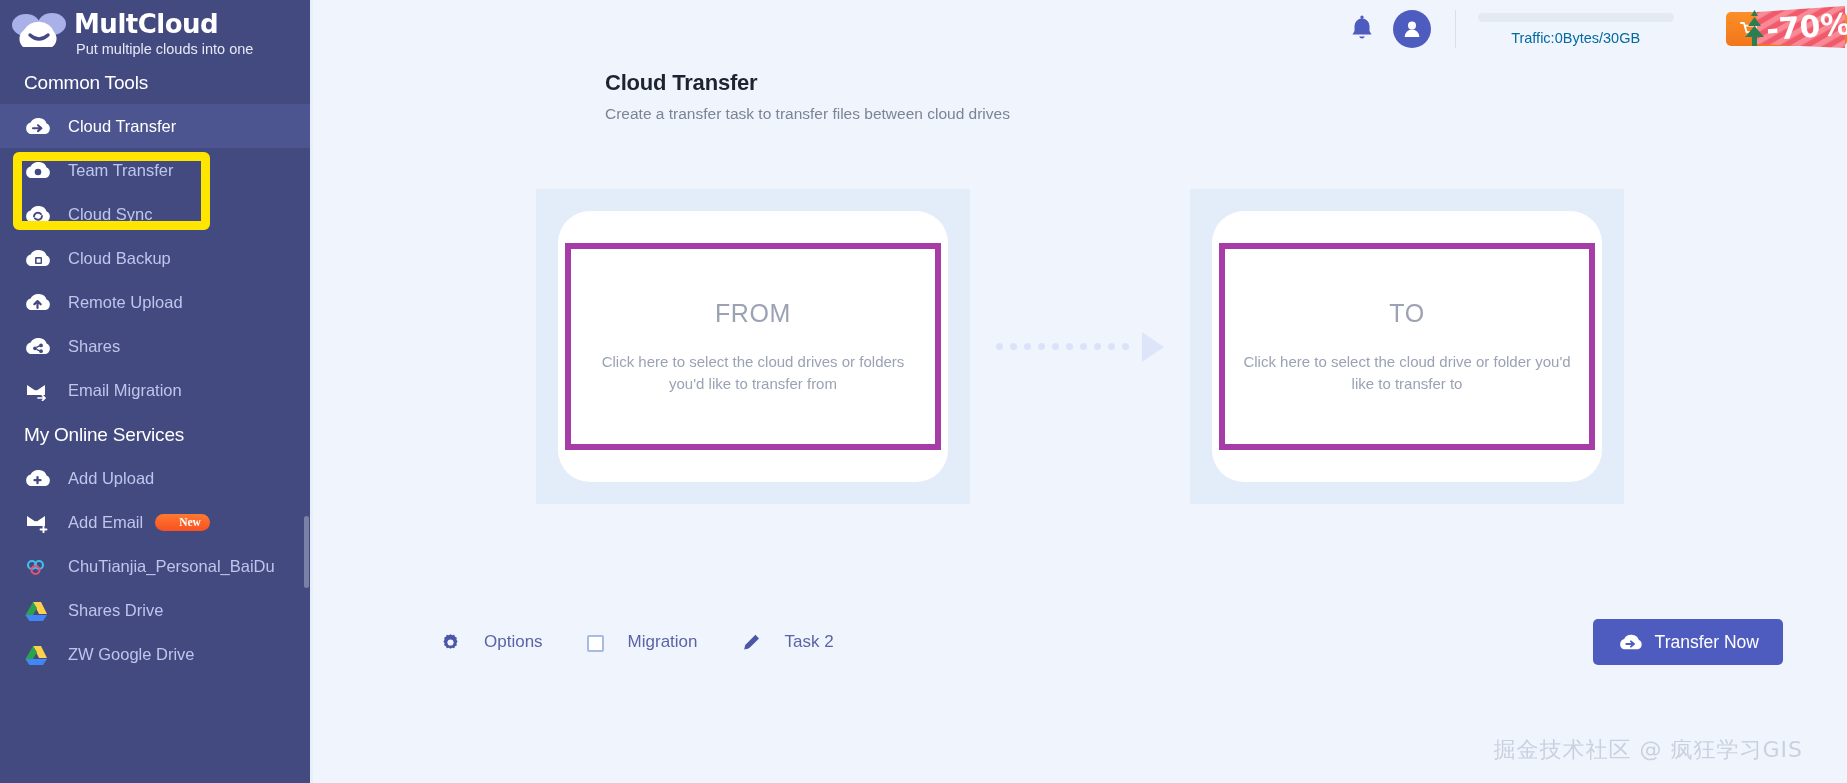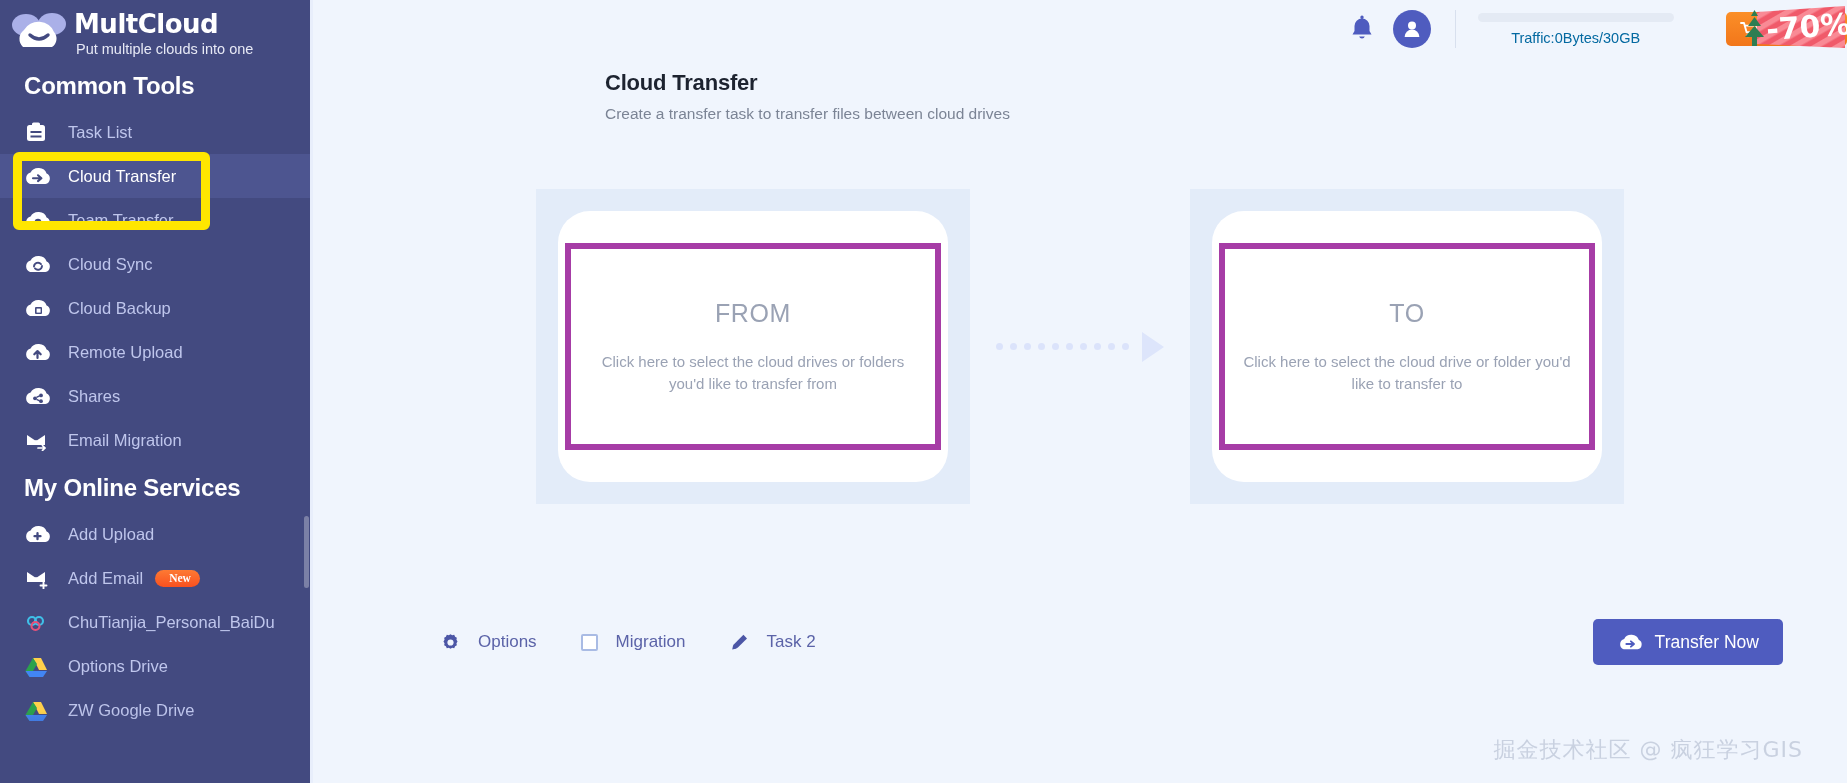--- a/index.html
+++ b/index.html
@@ -23,40 +23,40 @@
   .brand-logo { width: 62px; height: 52px; flex: 0 0 62px; position: relative; }
   .brand-text { padding-left: 4px; padding-top: 3px; }
   .brand-name {
     font-size: 26px; font-weight: bold; color: #ffffff;
     letter-spacing: -0.5px; line-height: 28px;
     font-family: "DejaVu Sans", sans-serif;
   }
   .brand-tag { font-size: 14.5px; color: #e7e9f5; line-height: 22px; padding-left: 2px;}
 
   .section-title {
-    color: #ffffff; font-size: 24px; font-weight: bold;
+    color: #ffffff; font-size: 19px; font-weight: normal;
     padding: 12px 0 10px 24px; letter-spacing: -0.2px;
   }
   .nav-item {
     display: flex; align-items: center;
     height: 44px; padding-left: 24px;
     color: #bfc6ec; font-size: 16.5px;
     cursor: pointer; position: relative;
   }
   .nav-item .ico {
     width: 32px; height: 26px; flex: 0 0 32px;
     display: flex; align-items: center; justify-content: flex-start;
   }
   .nav-item .lbl { padding-left: 12px; white-space: nowrap; }
   .nav-item.active { background: #4d5590; }
   .nav-item.active .lbl { color: #ffffff; }
   .badge-new {
     margin-left: 12px; background: linear-gradient(180deg,#fd7a33,#f9501f);
     color: #fff; font-size: 11.5px; font-weight: bold;
-    border-radius: 10px; padding: 2px 9px 3px 14px;
+    border-radius: 10px; padding: 2px 9px 3px 24px;
     font-family: "Liberation Serif", serif;
   }
   .sb-scroll {
     position: absolute; right: 4px; top: 516px;
     width: 5px; height: 72px; border-radius: 3px;
     background: rgba(255,255,255,0.30);
   }
   .sidebar-fade {
     position: absolute; left:0; right:0; bottom: 0; height: 72px;
     background: linear-gradient(180deg, rgba(67,74,128,0) 0%, rgba(67,74,128,0.55) 45%, rgba(67,74,128,0.9) 100%);
@@ -145,21 +145,21 @@
     border-top: 15px solid transparent;
     border-bottom: 15px solid transparent;
     border-left: 22px solid #dde5fb;
   }
 
   .bottom-bar {
     position: absolute; left: 0; right: 0; bottom: 118px;
     display: flex; align-items: center; padding: 0 64px 0 128px;
   }
   .tool {
-    display: flex; align-items: center; gap: 18px;
+    display: flex; align-items: flex-end; gap: 24px;
     font-size: 17px; color: #5b63a8; margin-right: 44px; cursor: pointer;
   }
   .chk {
     width: 17px; height: 17px; border: 2px solid #a9bbe4;
     border-radius: 2px; background: #fff;
   }
   .transfer-now {
     margin-left: auto;
     background: #4f5cbf; color: #fff;
     border: none; border-radius: 5px;
@@ -191,31 +191,20 @@
         </svg>
       </div>
       <div class="brand-text">
         <div class="brand-name">MultCloud</div>
         <div class="brand-tag">Put multiple clouds into one</div>
       </div>
     </div>
 
     <div class="section-title">Common Tools</div>
 
-    <div class="nav-item">
-      <span class="ico">
-        <svg width="24" height="22" viewBox="0 0 24 22">
-            <rect x="3" y="4" width="18" height="16" rx="2.5" fill="#ffffff"></rect>
-            <rect x="8" y="1.5" width="8" height="4.5" rx="1.6" fill="#ffffff"></rect>
-            <rect x="6.5" y="10" width="11" height="2" fill="#434a80"></rect>
-            <rect x="6.5" y="14.5" width="11" height="2" fill="#434a80"></rect>
-          </svg>
-      </span>
-      <span class="lbl">Task List</span>
-    </div>
 
     <div class="nav-item active">
 
       <span class="ico">
         <svg width="26" height="22" viewBox="0 0 26 22">
             <path d="M6 19 a6 6 0 0 1 0.6 -11.4 a8.5 7.5 0 0 1 16 1 a5.5 5.5 0 0 1 -1.2 10.4 z" fill="#ffffff"></path>
             <path d="M9 13.2 h7.4 M14 10.3 l3.4 2.9 l-3.4 2.9" stroke="#434a80" stroke-width="2.1" fill="none" stroke-linecap="round" stroke-linejoin="round"></path>
           </svg>
       </span>
       <span class="lbl">Cloud Transfer</span>
@@ -325,21 +314,21 @@
 
 
     <div class="nav-item">
       <span class="ico">
         <svg width="26" height="23" viewBox="0 0 26 23">
             <path d="M9 3 L17 3 L23 15 L15 15 Z" fill="#ffd04b"></path>
             <path d="M9 3 L1.5 16 L5.5 22 L13 9 Z" fill="#2ba24c"></path>
             <path d="M1.5 16 L23 16 L19 22 L5.5 22 Z" fill="#4285f4"></path>
           </svg>
       </span>
-      <span class="lbl">Options Drive</span>
+      <span class="lbl">Shares Drive</span>
     </div>
 
     <div class="nav-item">
       <span class="ico">
         <svg width="26" height="23" viewBox="0 0 26 23">
             <path d="M9 3 L17 3 L23 15 L15 15 Z" fill="#ffd04b"></path>
             <path d="M9 3 L1.5 16 L5.5 22 L13 9 Z" fill="#2ba24c"></path>
             <path d="M1.5 16 L23 16 L19 22 L5.5 22 Z" fill="#4285f4"></path>
           </svg>
       </span>

